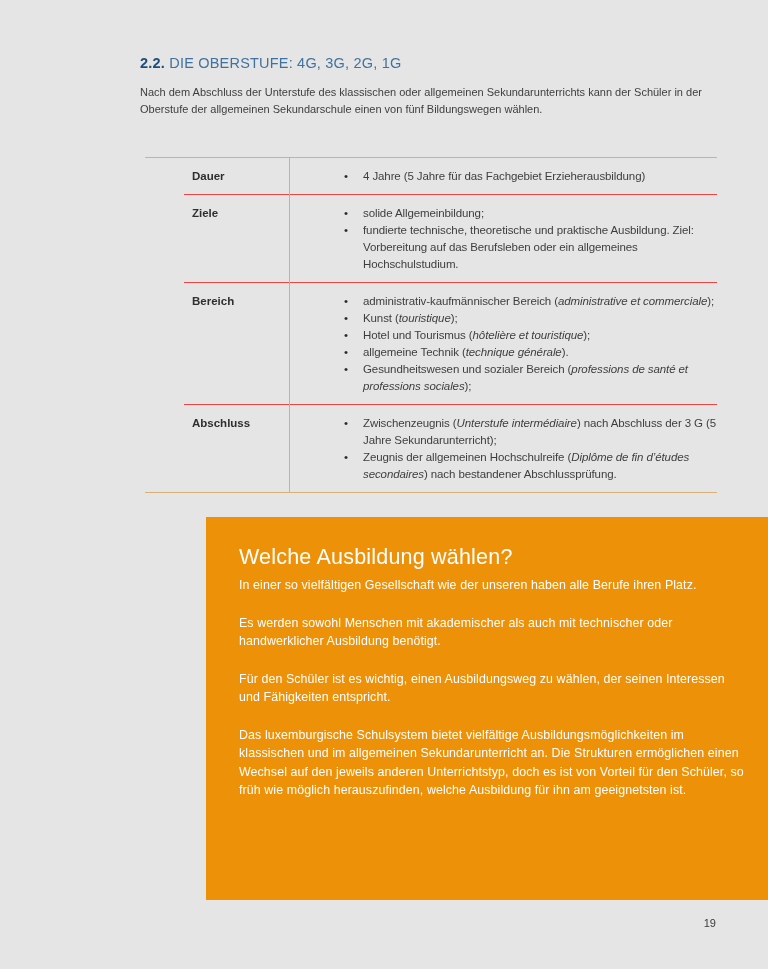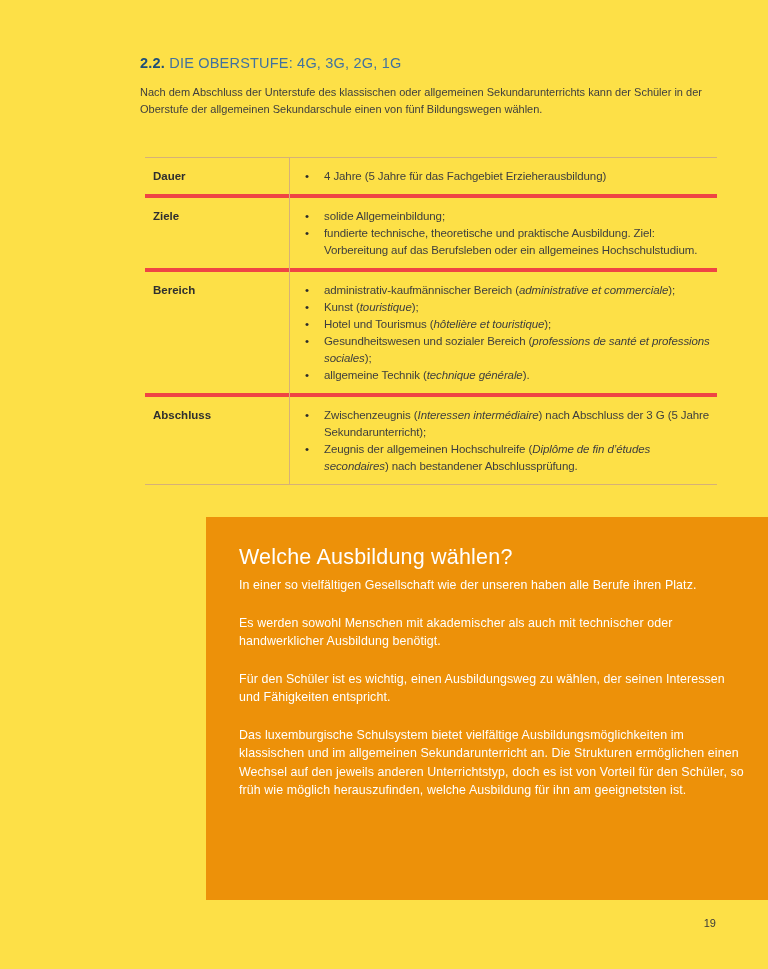--- a/index.html
+++ b/index.html
@@ -3,21 +3,21 @@
 <meta charset="utf-8">
 <style>
   * { margin: 0; padding: 0; box-sizing: border-box; }
   html, body { background: #ffffff; }
   body { font-family: "Liberation Sans", sans-serif; }
 
   .page {
     position: relative;
     width: 768px;
     height: 969px;
-    background: #fde047;
+    background: #e5e5e5;
     overflow: hidden;
   }
 
   
   .section-heading {
     position: absolute;
     left: 140px;
     top: 53px;
     font-size: 14.5px;
     line-height: 20px;
@@ -51,22 +51,22 @@
     letter-spacing: -0.1px;
   }
   .info-table .v-divider {
     position: absolute;
     left: 144px;
     top: 0;
     bottom: 0;
     width: 1px;
     background: #d6b177;
   }
-  .t-row { display: flex; }
-  .t-row + .t-row { border-top: 4px solid #ef4444; }
+  .t-row { display: flex; margin-left: 39px; }
+  .t-row + .t-row { border-top: 1px solid #ef4444; }
   .t-label {
     width: 144px;
     flex: 0 0 144px;
     padding: 10px 6px 9px 8px;
     font-weight: bold;
     color: #2f2f2f;
     letter-spacing: 0;
   }
   .t-content { flex: 1 1 auto; padding: 10px 0 9px 0; }
   .t-items { list-style: none; }
@@ -149,31 +149,31 @@
     </div>
   </div>
 
   <div class="t-row">
     <div class="t-label">Bereich</div>
     <div class="t-content">
       <ul class="t-items">
               <li><span>administrativ-kaufmännischer Bereich (</span><em>administrative et commerciale</em><span>);</span></li>
               <li><span>Kunst (</span><em>touristique</em><span>);</span></li>
               <li><span>Hotel und Tourismus (</span><em>hôtelière et touristique</em><span>);</span></li>
+              <li><span>allgemeine Technik (</span><em>technique générale</em><span>).</span></li>
               <li><span>Gesundheitswesen und sozialer Bereich (</span><em>professions de santé et professions sociales</em><span>);</span></li>
-              <li><span>allgemeine Technik (</span><em>technique générale</em><span>).</span></li>
             </ul>
     </div>
   </div>
 
   <div class="t-row">
     <div class="t-label">Abschluss</div>
     <div class="t-content">
       <ul class="t-items">
-              <li><span>Zwischenzeugnis (</span><em>Interessen intermédiaire</em><span>) nach Abschluss der 3 G (5 Jahre Sekundarunterricht);</span></li>
+              <li><span>Zwischenzeugnis (</span><em>Unterstufe intermédiaire</em><span>) nach Abschluss der 3 G (5 Jahre Sekundarunterricht);</span></li>
               <li><span>Zeugnis der allgemeinen Hochschulreife (</span><em>Diplôme de fin d’études secondaires</em><span>) nach bestandener Abschlussprüfung.</span></li>
             </ul>
     </div>
   </div>
 </div>
   </div>
 
   <div class="info-box" style="background: rgb(237, 145, 9);">
     <h3>Welche Ausbildung wählen?</h3>
     <div class="info-box-paragraphs">

